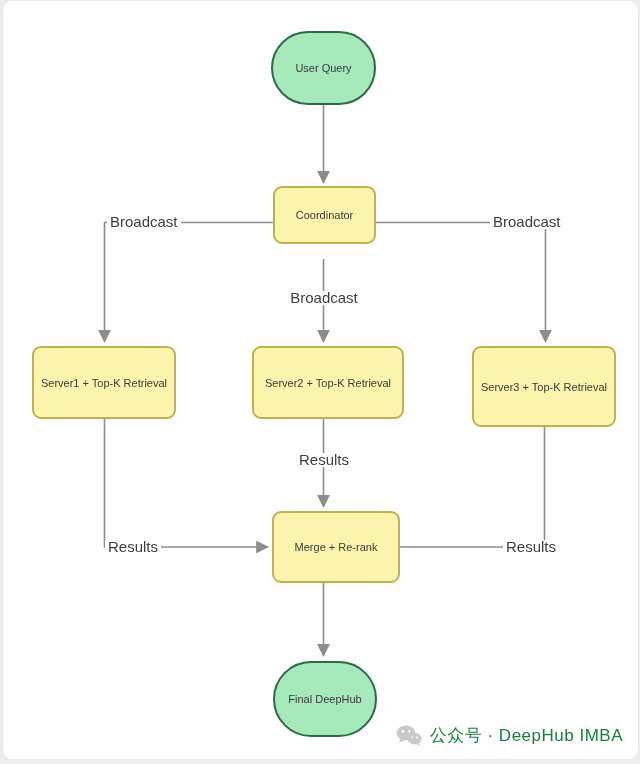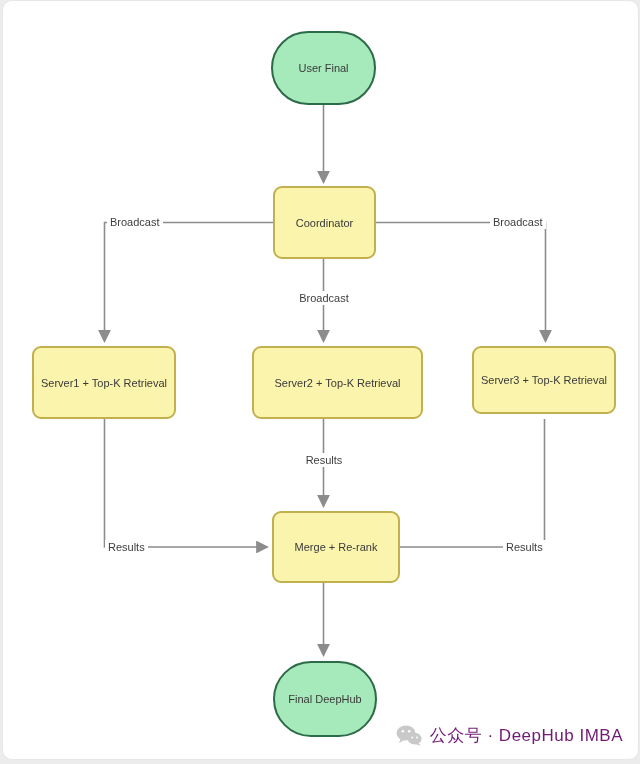--- a/index.html
+++ b/index.html
@@ -42,52 +42,52 @@
     background: #a6e9ba;
     border: 2px solid #2d6a47;
     border-radius: 38px;
   }
   .node.process {
     background: #fbf4ac;
     border: 2px solid #c2b04e;
     border-radius: 9px;
   }
   #n-user-query   { left: 268px; top: 30px;  width: 105px; height: 74px; }
-  #n-coordinator  { left: 270px; top: 185px; width: 103px; height: 73px; }
+  #n-coordinator  { left: 270px; top: 185px; width: 103px; height: 58px; }
   #n-server1      { left: 29px;  top: 345px; width: 144px; height: 73px; }
-  #n-server2      { left: 249px; top: 345px; width: 171px; height: 73px; }
-  #n-server3      { left: 469px; top: 345px; width: 144px; height: 68px; }
+  #n-server2      { left: 249px; top: 345px; width: 152px; height: 73px; }
+  #n-server3      { left: 469px; top: 345px; width: 144px; height: 81px; }
   #n-merge        { left: 269px; top: 510px; width: 128px; height: 72px; }
   #n-final        { left: 270px; top: 660px; width: 104px; height: 76px; }
 
   .edge-label {
     position: absolute;
     background: #ffffff;
     padding: 0 3px;
-    font-size: 11px;
+    font-size: 15px;
     line-height: 14px;
     color: #3d3d3d;
     white-space: nowrap;
     z-index: 3;
   }
   .edge-label.centered { transform: translateX(-50%); }
   #lbl-broadcast-left   { left: 104px; top: 214px; }
   #lbl-broadcast-right  { left: 487px; top: 214px; }
   #lbl-broadcast-center { left: 321px; top: 290px; }
   #lbl-results-center   { left: 321px; top: 452px; }
   #lbl-results-left     { left: 102px; top: 539px; }
   #lbl-results-right    { left: 500px; top: 539px; }
 
   .watermark {
     position: absolute;
     right: 15px; bottom: 12px;
     display: flex;
     align-items: center;
     gap: 8px;
-    color: #701a75;
+    color: #15803d;
     font-size: 17px;
     letter-spacing: 0.5px;
     z-index: 4;
   }
 </style>
 </head>
 <body>
 
 <div class="card">
   <div class="canvas">
@@ -104,21 +104,21 @@
         <path d="M373,221.5 H542.5 V340" marker-end="url(#arrow)"></path>
         <path d="M320.5,258 V340" marker-end="url(#arrow)"></path>
         <path d="M320.5,418 V505" marker-end="url(#arrow)"></path>
         <path d="M101.5,418 V546 H264" marker-end="url(#arrow)"></path>
         <path d="M541.5,418 V546 H378" marker-end="url(#arrow)"></path>
         <path d="M320.5,582 V654" marker-end="url(#arrow)"></path>
       </g>
     </svg>
 
     <div class="node terminal" id="n-user-query">
-      <span>User Final</span>
+      <span>User Query</span>
     </div>
 
     <div class="node process" id="n-coordinator">
       <span>Coordinator</span>
     </div>
 
     <div class="node process" id="n-server1">
       <span>Server1 + Top-K Retrieval</span>
     </div>
 

